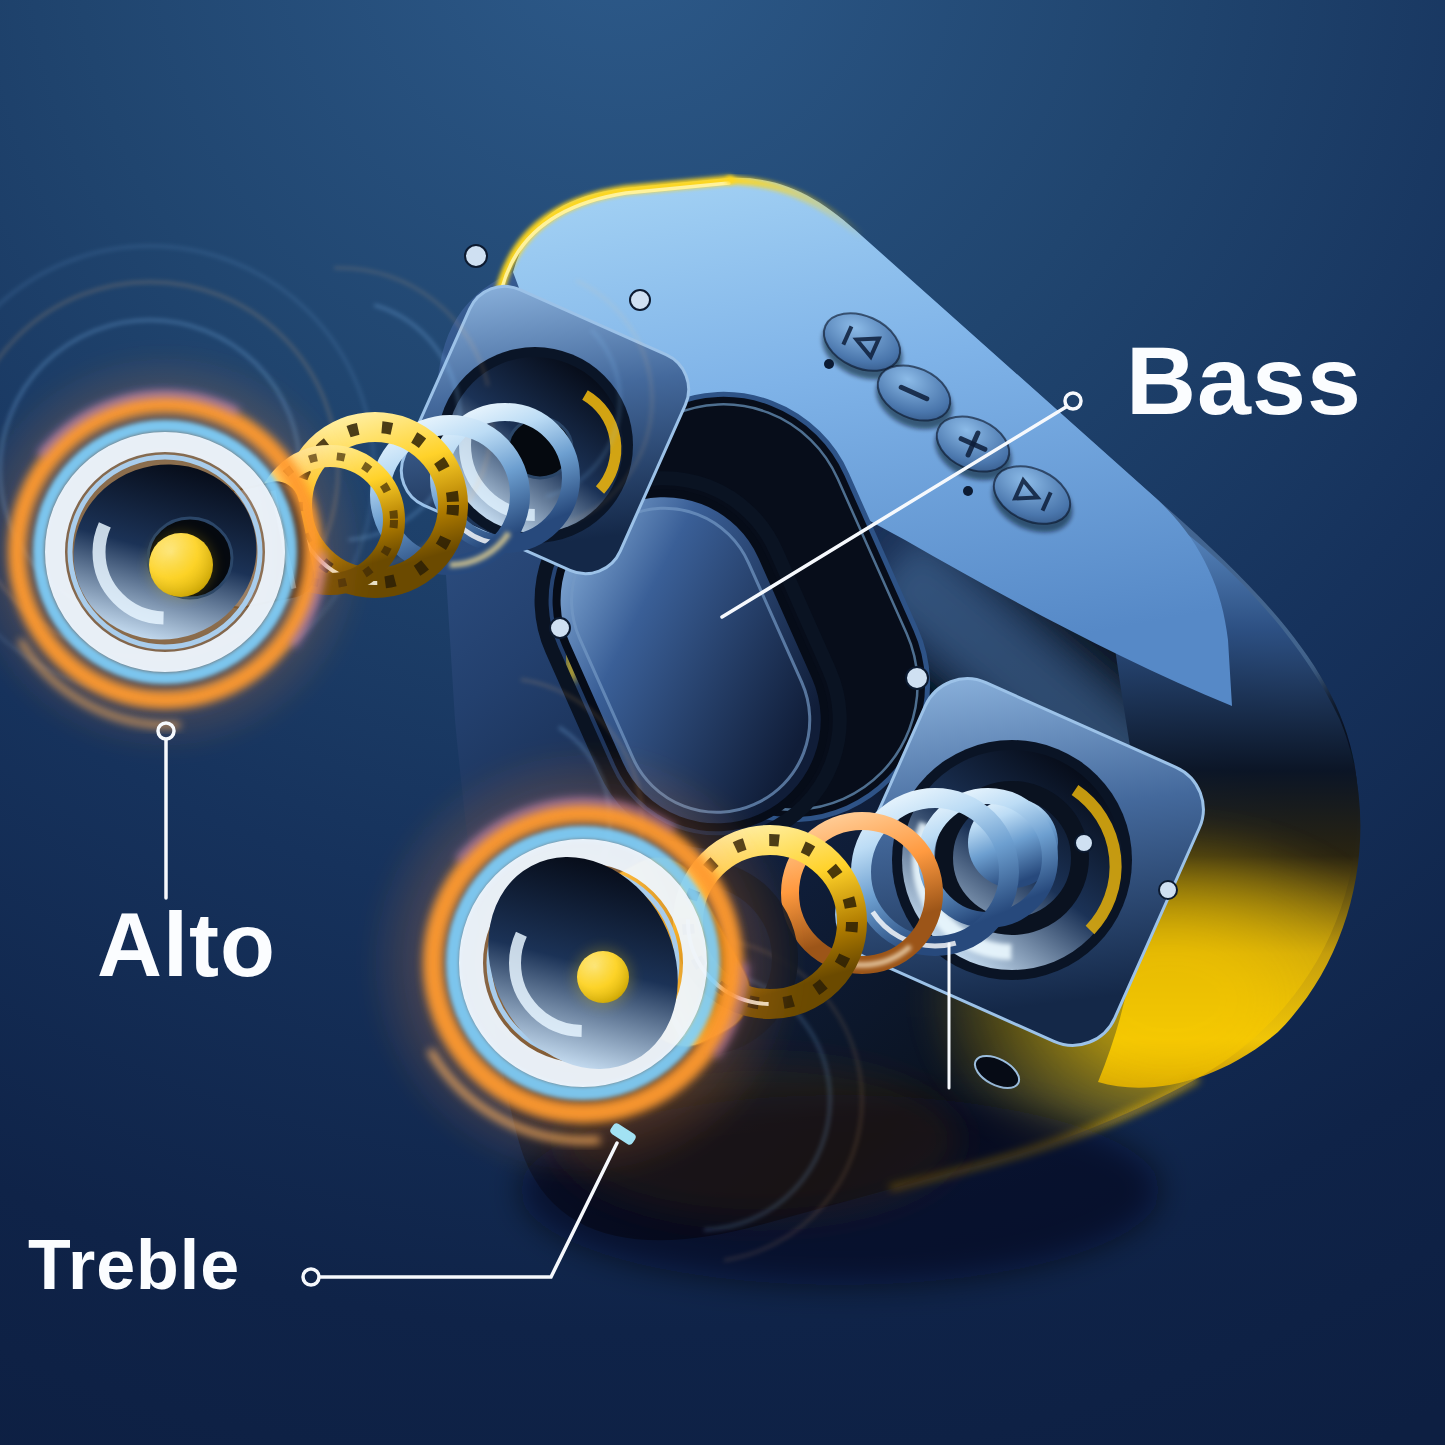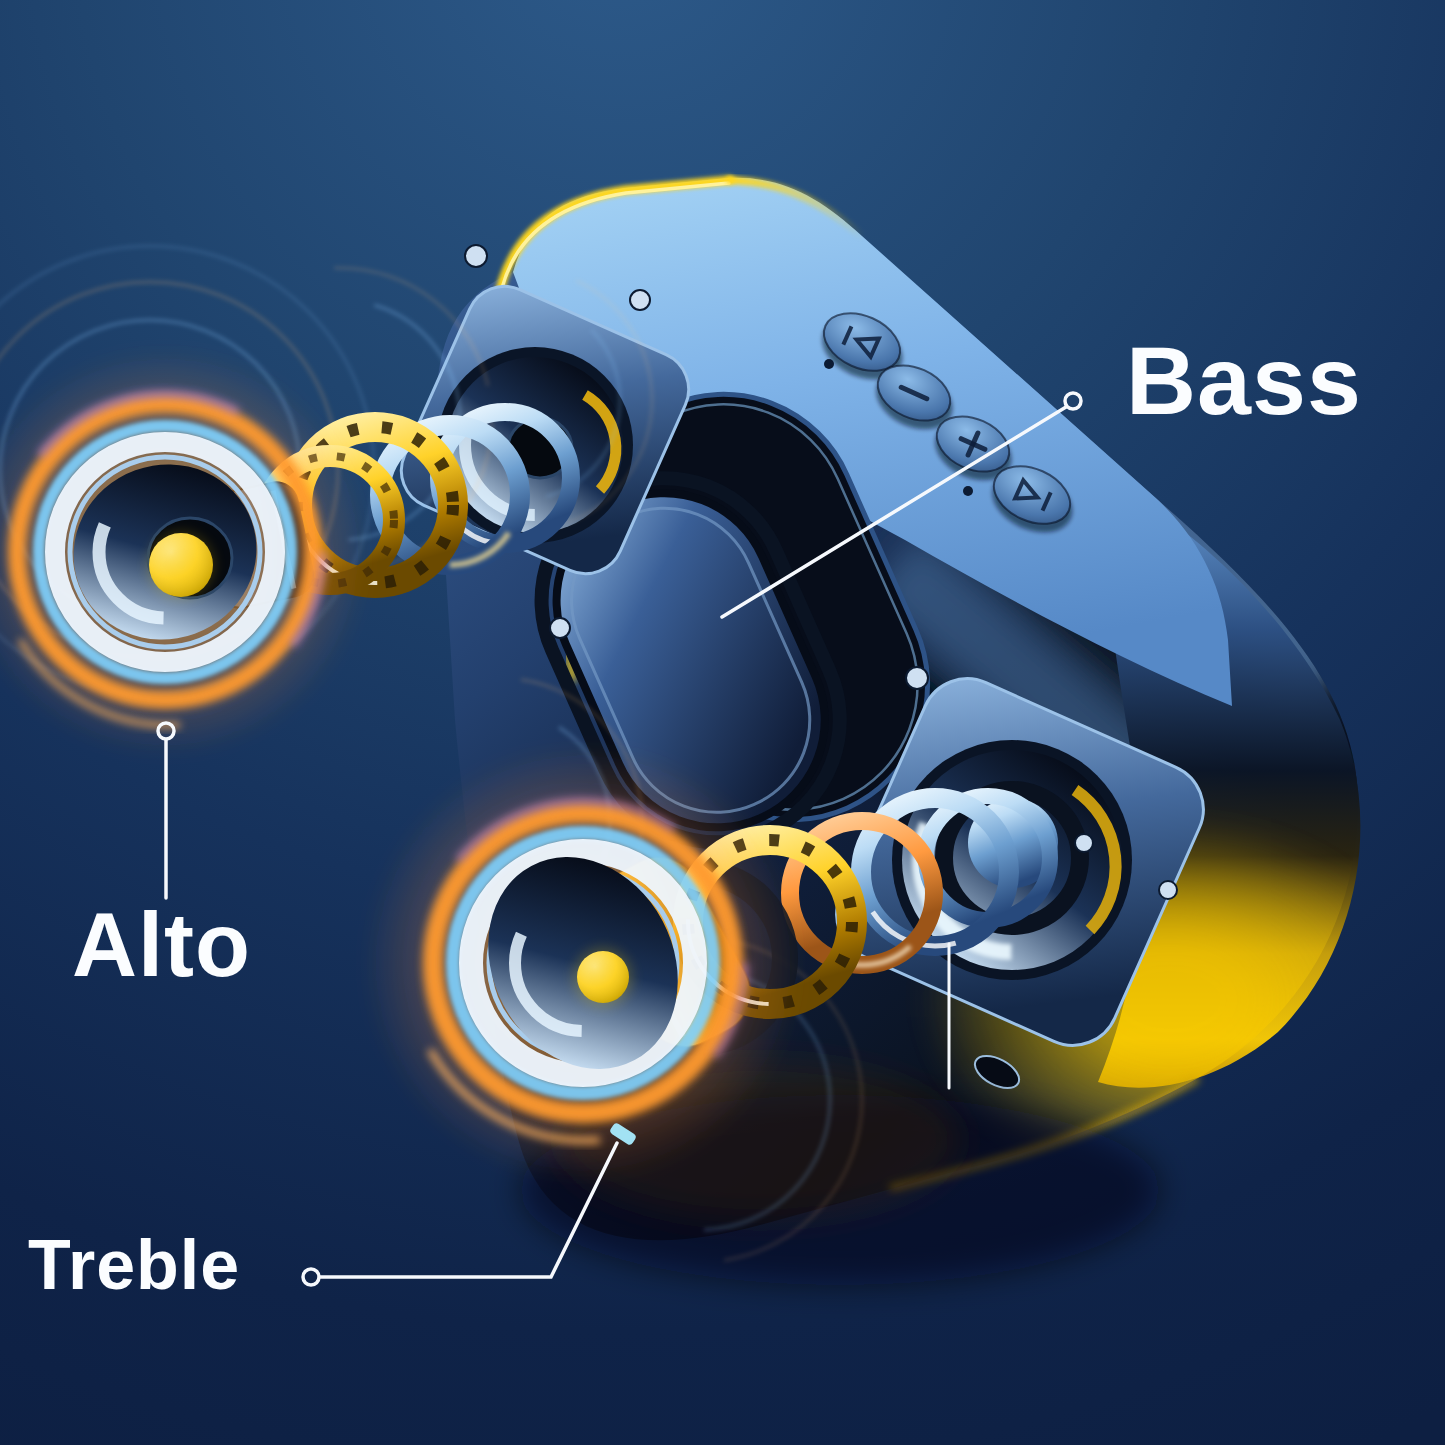--- a/index.html
+++ b/index.html
@@ -2,21 +2,21 @@
 <html><head>
 <meta charset="utf-8">
 <style>
   html,body{margin:0;padding:0;background:#0d1f42;}
   .stage{position:relative;width:1445px;height:1445px;overflow:hidden;
          font-family:"Liberation Sans", sans-serif;}
   .stage svg{position:absolute;left:0;top:0;}
   .label{position:absolute;color:#fbfdff;font-weight:700;line-height:1;
          letter-spacing:1px;user-select:none;white-space:nowrap;}
   .label-bass{left:1126px;top:332px;font-size:97px;}
-  .label-alto{left:72px;top:900px;font-size:90px;}
+  .label-alto{left:97px;top:900px;font-size:90px;}
   .label-treble{left:28px;top:1230px;font-size:70px;}
 </style>
 </head>
 <body>
 
 <div class="stage">
 <svg width="1445" height="1445" viewBox="0 0 1445 1445">
 <defs>
   <radialGradient id="bgGrad" gradientUnits="userSpaceOnUse" cx="620" cy="-80" r="1700">
     <stop offset="0" stop-color="#2d5a8a"></stop>

